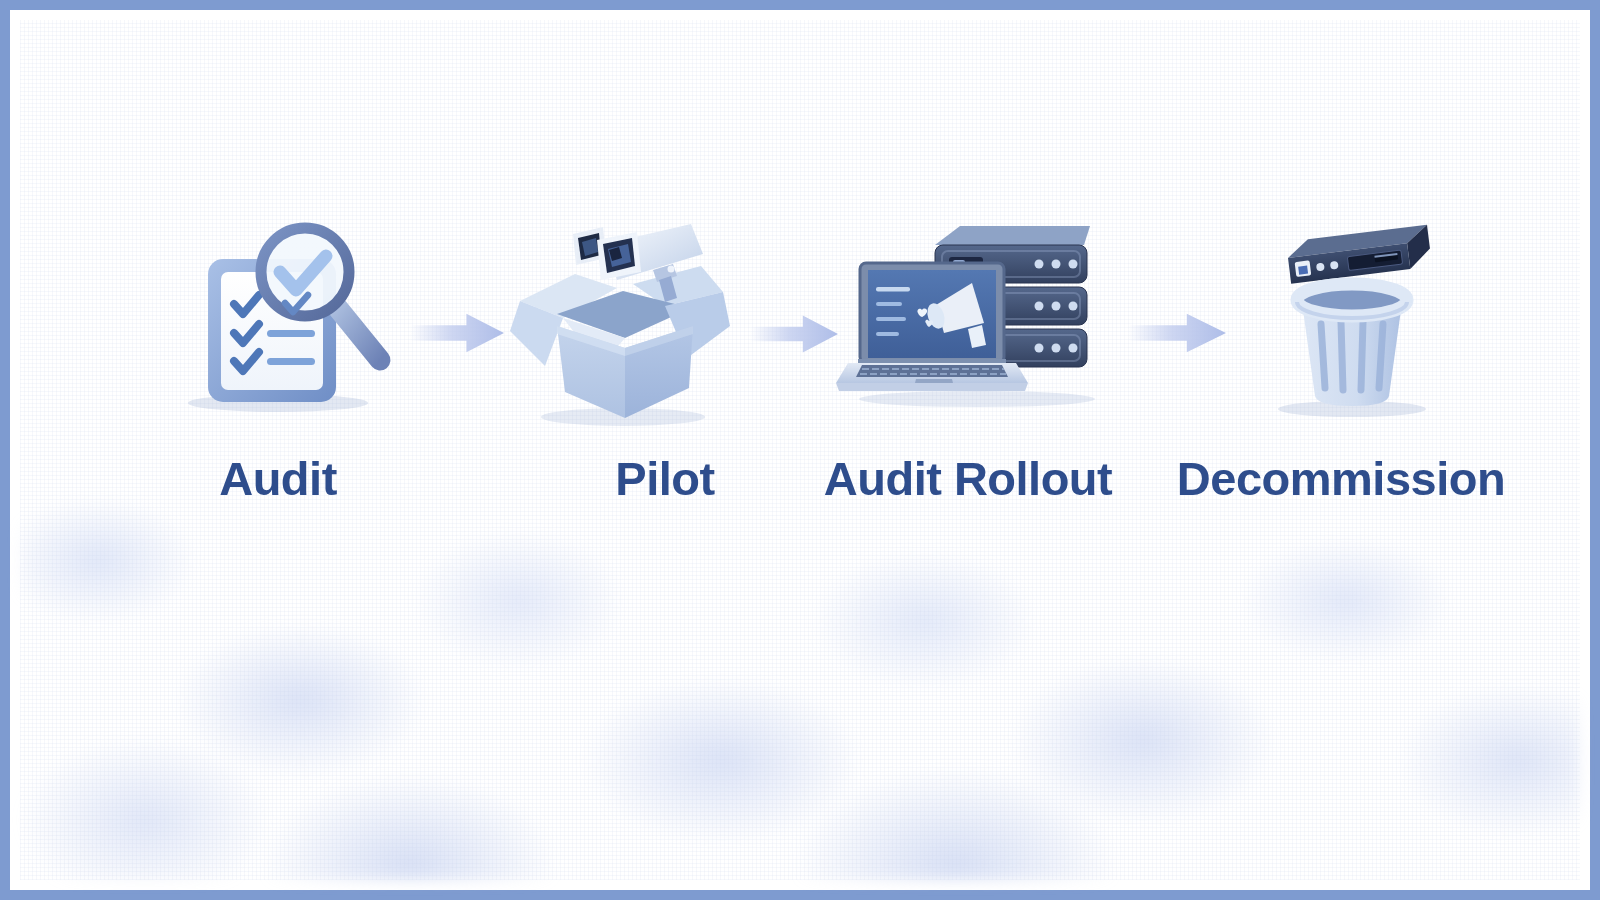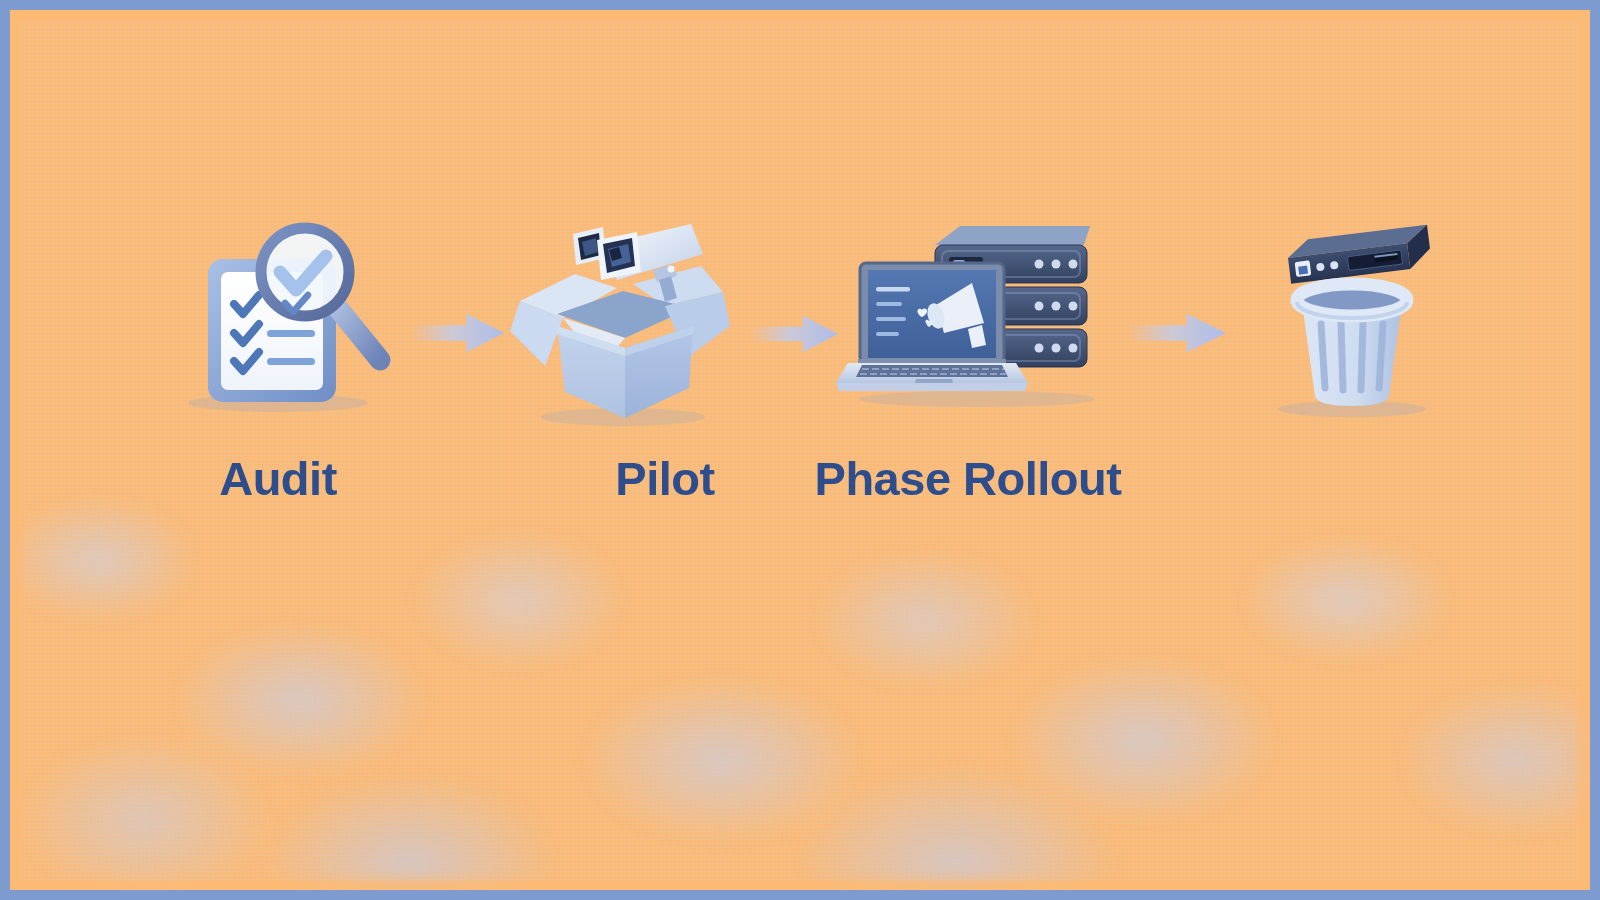--- a/index.html
+++ b/index.html
@@ -3,21 +3,21 @@
 <meta charset="utf-8">
 <style>
   html,body{margin:0;padding:0;background:#dfe6f2;}
   body{
     width:1600px;height:900px;position:relative;overflow:hidden;
     font-family:"Liberation Sans", sans-serif;
   }
   .frame{
     position:absolute;inset:0;box-sizing:border-box;
     border:10px solid #7e9bd0;
-    background:#fdba74;
+    background:#ffffff;
   }
   .texture{
     position:absolute;inset:10px;
     background-image:
       repeating-linear-gradient(0deg, rgba(200,210,234,0.16) 0 1px, transparent 1px 4px),
       repeating-linear-gradient(90deg, rgba(200,210,234,0.16) 0 1px, transparent 1px 4px);
     pointer-events:none;
   }
   .mottle{
     position:absolute;left:10px;right:10px;top:470px;bottom:10px;
@@ -258,14 +258,15 @@
     <ellipse cx="99" cy="80" rx="55" ry="16" fill="none" stroke="#dee8f6" stroke-width="13"></ellipse>
     <path d="M44 82 A55 16 0 0 0 154 82" fill="none" stroke="#c4d3ec" stroke-width="4"></path>
   </svg>
 
   <div id="arrow-1" class="flow-arrow"></div>
   <div id="arrow-2" class="flow-arrow"></div>
   <div id="arrow-3" class="flow-arrow"></div>
 
   <div id="label-audit" class="stage-label">Audit</div>
   <div id="label-pilot" class="stage-label">Pilot</div>
-  <div id="label-phase" class="stage-label">Phase Rollout</div>
+  <div id="label-phase" class="stage-label">Audit Rollout</div>
+  <div id="label-decom" class="stage-label">Decommission</div>
 </div>
 
 </body></html>

